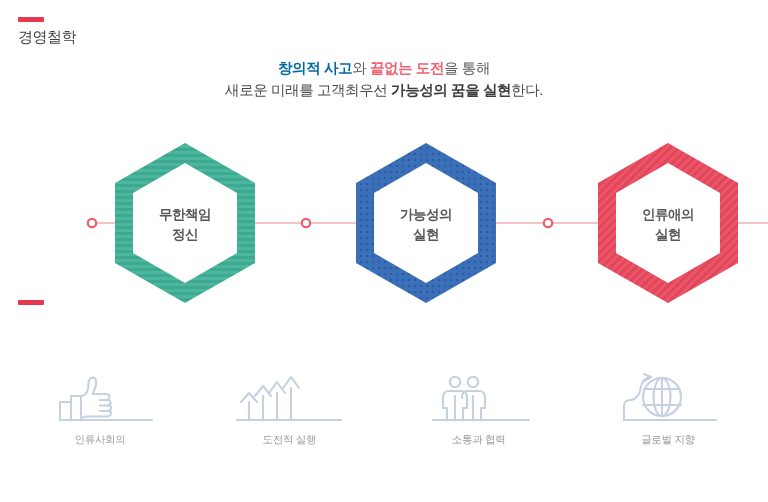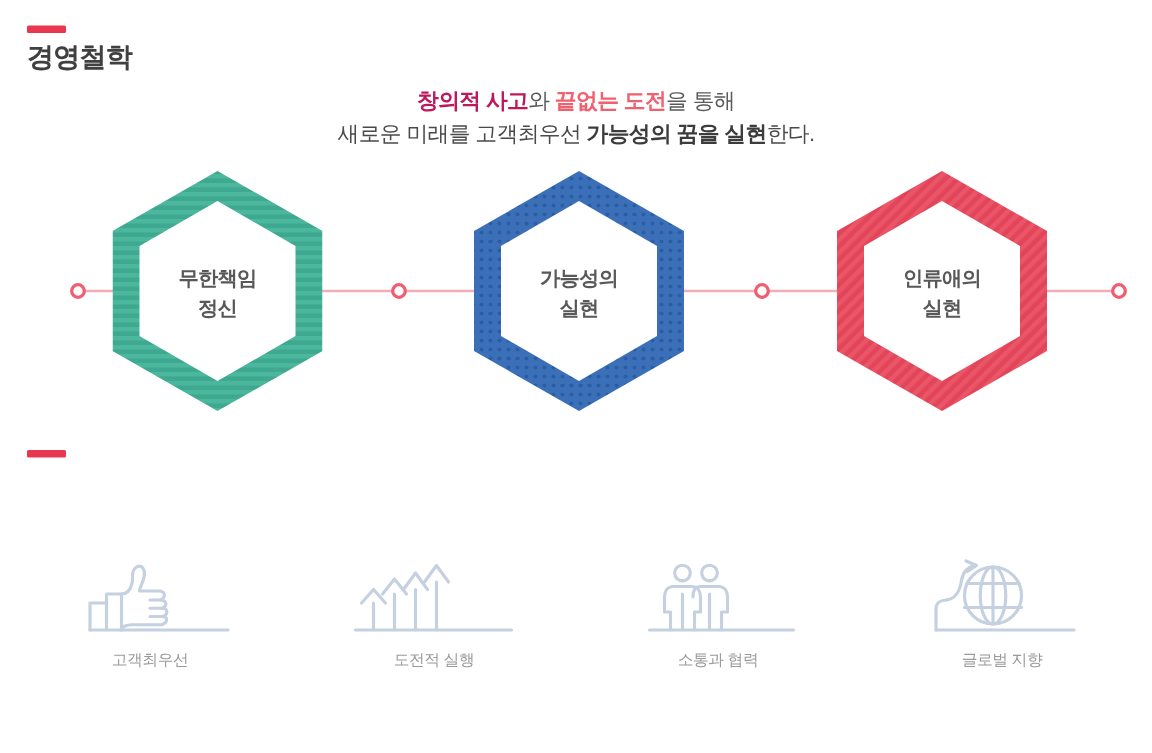--- a/index.html
+++ b/index.html
@@ -22,55 +22,56 @@
     left: 18px;
   }
   .section-head .bar {
     width: 26px;
     height: 5px;
     background: #e8384f;
     border-radius: 1px;
     margin-bottom: 7px;
   }
   .section-head .title {
-    font-size: 18px;
+    font-size: 15px;
     color: #404040;
     letter-spacing: -0.5px;
     line-height: 1.1;
-    font-weight: 700;
+    font-weight: 400;
   }
 
   #philosophy-heading { top: 17px; }
   #corevalue-heading  { top: 300px; }
 
   
   .tagline {
     position: absolute;
     top: 57px;
     left: 0;
     width: 768px;
     text-align: center;
     line-height: 1.55;
     font-size: 14.5px;
     letter-spacing: -0.4px;
   }
   .tagline .ln { display: block; white-space: pre; }
-  .t-blue  { color: #be185d; font-weight: bold; }
+  .t-blue  { color: #0369a1; font-weight: bold; }
   .t-gray  { color: #5a5a5a; }
   .t-red   { color: #f0606e; font-weight: bold; }
   .t-dark  { color: #3c3c3c; font-weight: bold; }
   .t-norm  { color: #4a4a4a; }
 
   
   #hex-diagram {
     position: absolute;
-    top: 98px;
+    top: 127px;
     left: 0;
     width: 624px;
     height: 185px;
+    padding-left: 40px;
   }
   #hex-diagram svg { display: block; }
 
   .hex-label {
     font-family: "Liberation Sans", "DejaVu Sans", sans-serif;
     font-size: 13.5px;
     font-weight: bold;
     fill: #585858;
     letter-spacing: -0.5px;
   }
@@ -203,21 +204,21 @@
         <path d="M20,48 L112,48"></path>
         <path d="M20,48 L20,30 L31,30"></path>
         <path d="M31,48 L31,24 L41,24"></path>
         <path d="M41,24 L41,48"></path>
         <path d="M41,24 C45,24 47,21 48,17 C49,12 47,9 51,6 C55,4 57,8 56,13 C55,17 53,20 53,22 L66,22 C70,22 71,26 67,28 L60,28"></path>
         <path d="M67,28 C71,28 72,32 68,33.5 L60,33.5"></path>
         <path d="M68,33.5 C72,33.5 72.5,37.5 68.5,39 L60,39"></path>
         <path d="M68.5,39 C72,39 72,43 68,44.5 L48,44.5 C44,44.5 41,46 41,48"></path>
       </svg>
     </div>
-    <div class="value-label">고객최우선</div>
+    <div class="value-label">인류사회의</div>
   </div>
 
   <div class="value-item">
     <div class="value-icon">
       <svg width="120" height="52" viewBox="0 0 120 52" fill="none" stroke="#c5d0e0" stroke-width="2.1" stroke-linecap="round" stroke-linejoin="round">
         <path d="M8,48 L112,48"></path>
         <path d="M20,48 L20,30"></path>
         <path d="M12,30 L20,21 L28,30"></path>
         <path d="M34,48 L34,24"></path>
         <path d="M26,24 L34,14 L42,24"></path>

